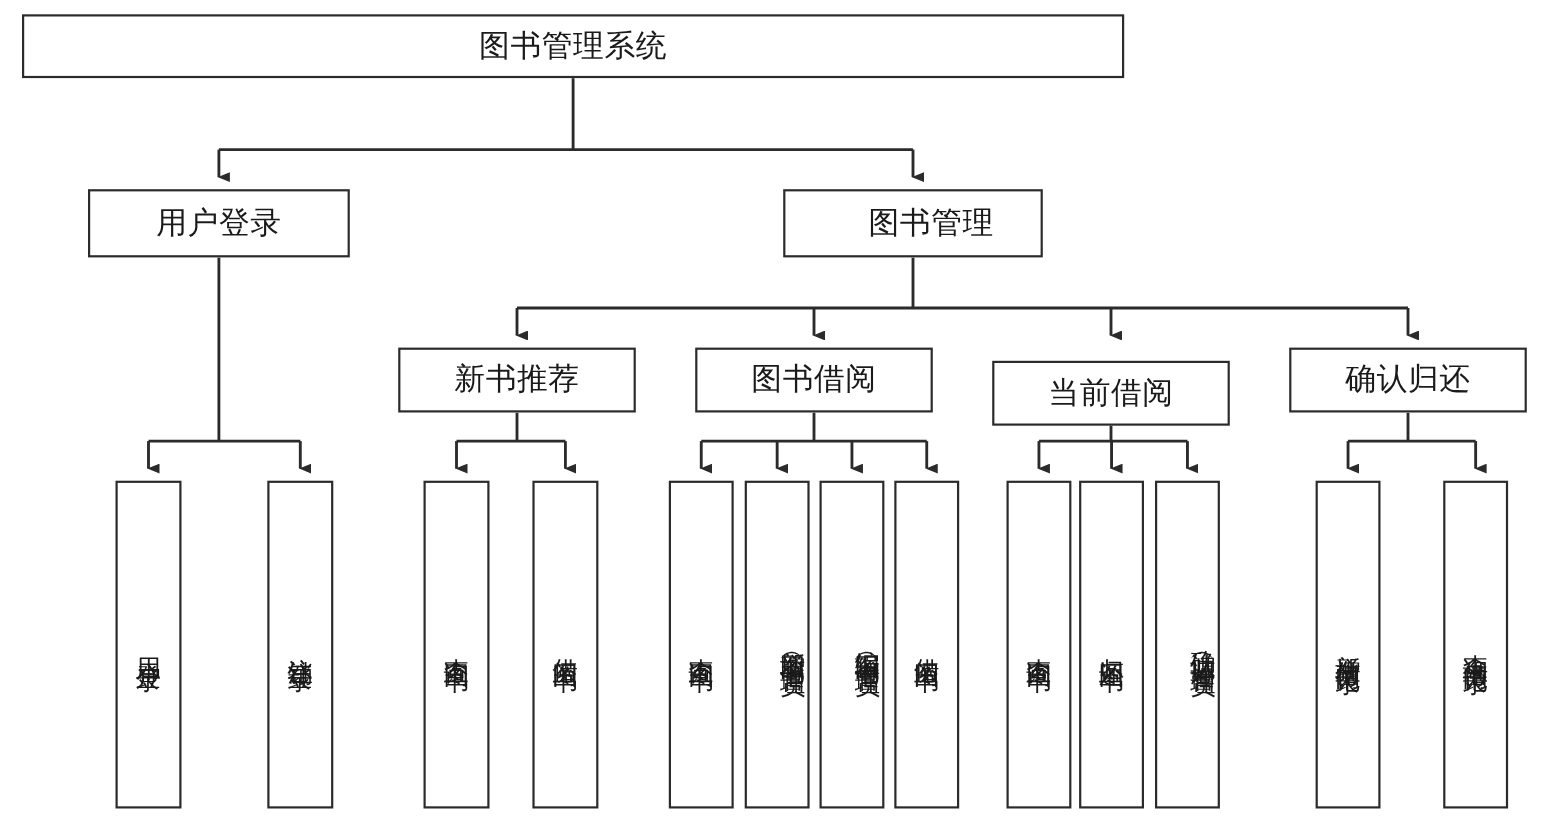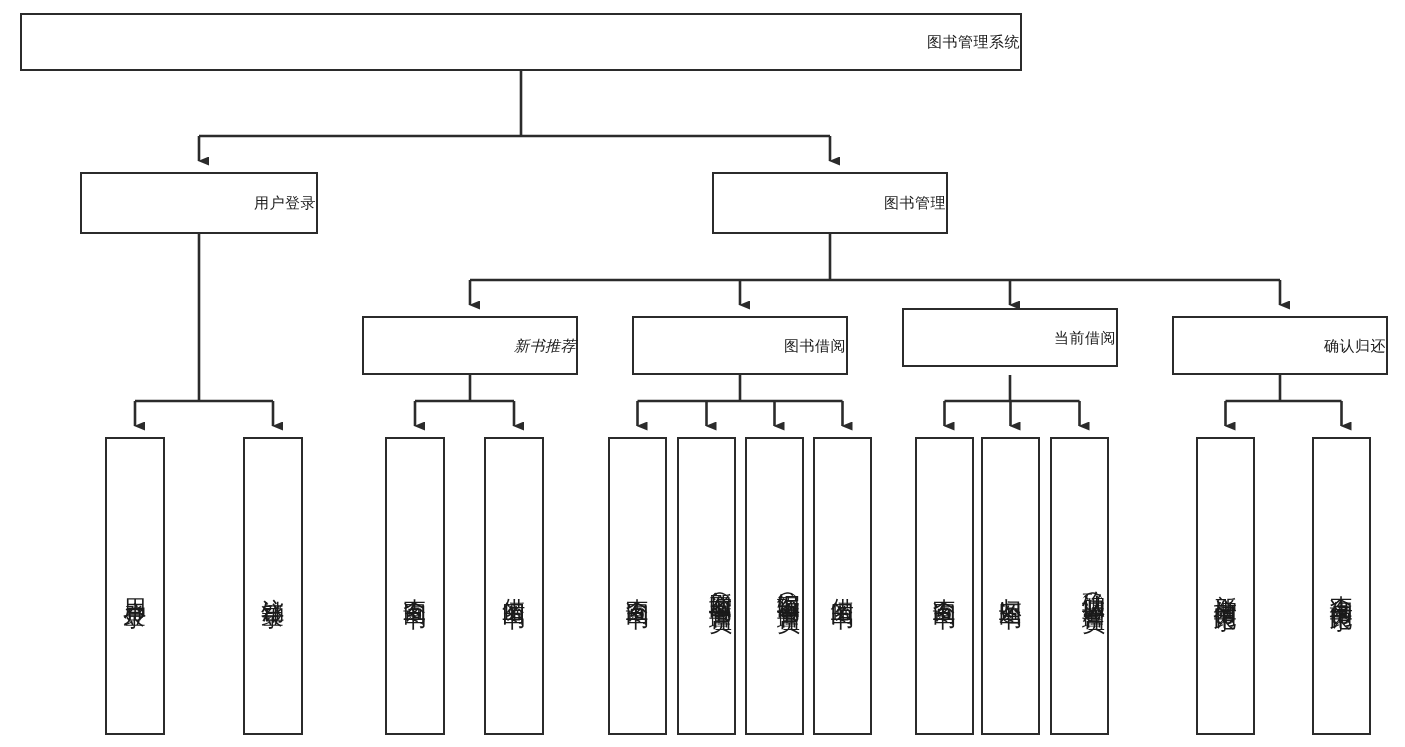--- a/index.html
+++ b/index.html
@@ -31,23 +31,22 @@
     border: 2.4px solid #2b2b2b;
     background: #ffffff;
     display: flex;
     align-items: center;
     justify-content: center;
     color: #1a1a1a;
     line-height: 1.16;
     text-align: center;
   }
   .node.horiz {
-    font-size: 15px;
+    font-size: 28px;
     letter-spacing: 0.5px;
-    justify-content: flex-end;
   }
   .node.vert {
     writing-mode: vertical-rl;
     text-orientation: upright;
     font-size: 23px;
     padding-top: 6px;
     padding-bottom: 6px;
     letter-spacing: 3px;
     align-items: flex-start;
     justify-content: center;
@@ -113,27 +112,27 @@
   <div id="node-layer">
       <div class="node horiz" style="left: 20px; top: 13px; width: 1002px; height: 58px;">
         <span>图书管理系统</span>
       </div>
       <div class="node horiz" style="left: 80px; top: 172px; width: 238px; height: 62px;">
         <span>用户登录</span>
       </div>
       <div class="node horiz" style="left: 712px; top: 172px; width: 236px; height: 62px; padding-left: 33px;">
         <span>图书管理</span>
       </div>
-      <div class="node horiz" style="left: 362px; top: 316px; width: 216px; height: 59px; font-style: italic;">
+      <div class="node horiz" style="left: 362px; top: 316px; width: 216px; height: 59px;">
         <span>新书推荐</span>
       </div>
       <div class="node horiz" style="left: 632px; top: 316px; width: 216px; height: 59px;">
         <span>图书借阅</span>
       </div>
-      <div class="node horiz" style="left: 902px; top: 308px; width: 216px; height: 59px;">
+      <div class="node horiz" style="left: 902px; top: 328px; width: 216px; height: 59px;">
         <span>当前借阅</span>
       </div>
       <div class="node horiz" style="left: 1172px; top: 316px; width: 216px; height: 59px;">
         <span>确认归还</span>
       </div>
       <div class="node vert centered" style="left: 105px; top: 437px; width: 60px; height: 298px;">
         <span>用户登录</span>
       </div>
       <div class="node vert centered" style="left: 243px; top: 437px; width: 60px; height: 298px;">
         <span>注销登录</span>

